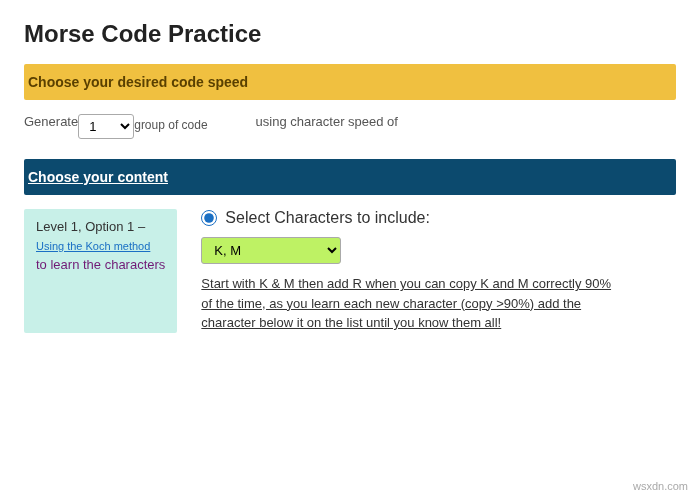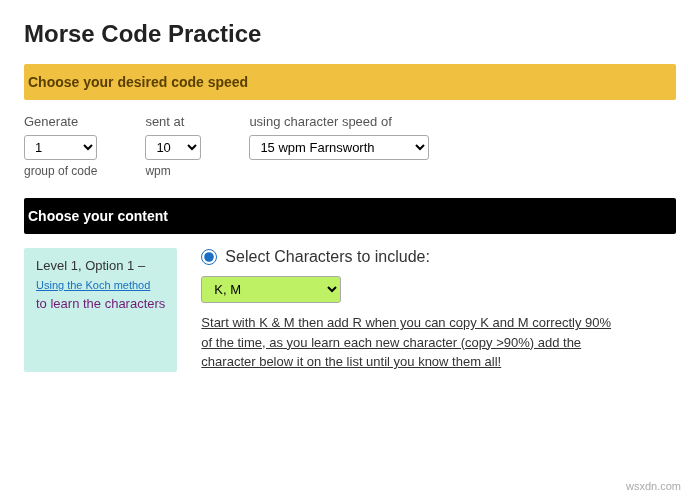--- a/index.html
+++ b/index.html
@@ -22,32 +22,33 @@
       font-weight: bold;
       font-size: 14px;
       border-radius: 2px;
       margin-bottom: 14px;
     }
     .section-header.yellow {
       background: #f0c040;
       color: #5a4000;
     }
     .section-header.olive {
-      background: #000000;
+      background: #0c4a6e;
       color: #fff;
+      text-decoration: underline;
     }
     .generate-row {
       display: flex;
       align-items: flex-start;
       gap: 0;
       margin-bottom: 8px;
     }
     .generate-col {
       display: flex;
-      flex-direction: column;
+      flex-direction: row;
       margin-right: 48px;
     }
     .generate-col label {
       font-size: 13px;
       color: #555;
       margin-bottom: 6px;
     }
     .generate-col select {
       border: 1px solid #aaa;
       border-radius: 3px;
@@ -127,21 +128,21 @@
     .right-panel .desc-text {
       font-size: 13px;
       color: #333;
       line-height: 1.5;
       max-width: 420px;
       text-decoration: underline;
     }
     .watermark {
       position: fixed;
       bottom: 8px;
-      right: 19px;
+      right: 12px;
       font-size: 11px;
       color: #aaa;
     }
   </style>
 </head>
 <body>
 
 <h1>Morse Code Practice</h1>
 
 <div>
@@ -153,40 +154,23 @@
       <select>
         <option>1</option>
         <option>2</option>
         <option>3</option>
         <option>4</option>
         <option>5</option>
       </select>
       <span class="sub-label">group of code</span>
     </div>
 
-    <div class="generate-col">
-      <label>sent at</label>
-      <select>
-        <option>5</option>
-        <option selected="">10</option>
-        <option>15</option>
-        <option>20</option>
-        <option>25</option>
-      </select>
-      <span class="sub-label">wpm</span>
-    </div>
 
     <div class="generate-col speed-select">
       <label>using character speed of</label>
-      <select>
-        <option selected="">15 wpm Farnsworth</option>
-        <option>20 wpm Farnsworth</option>
-        <option>25 wpm Farnsworth</option>
-        <option>15 wpm</option>
-      </select>
     </div>
   </div>
 </div>
 
 <div class="section-two">
   <div class="section-header olive">Choose your content</div>
 
   <div class="content-body">
     <div class="left-panel">
       <div class="level-title">Level 1, Option 1 –</div>

